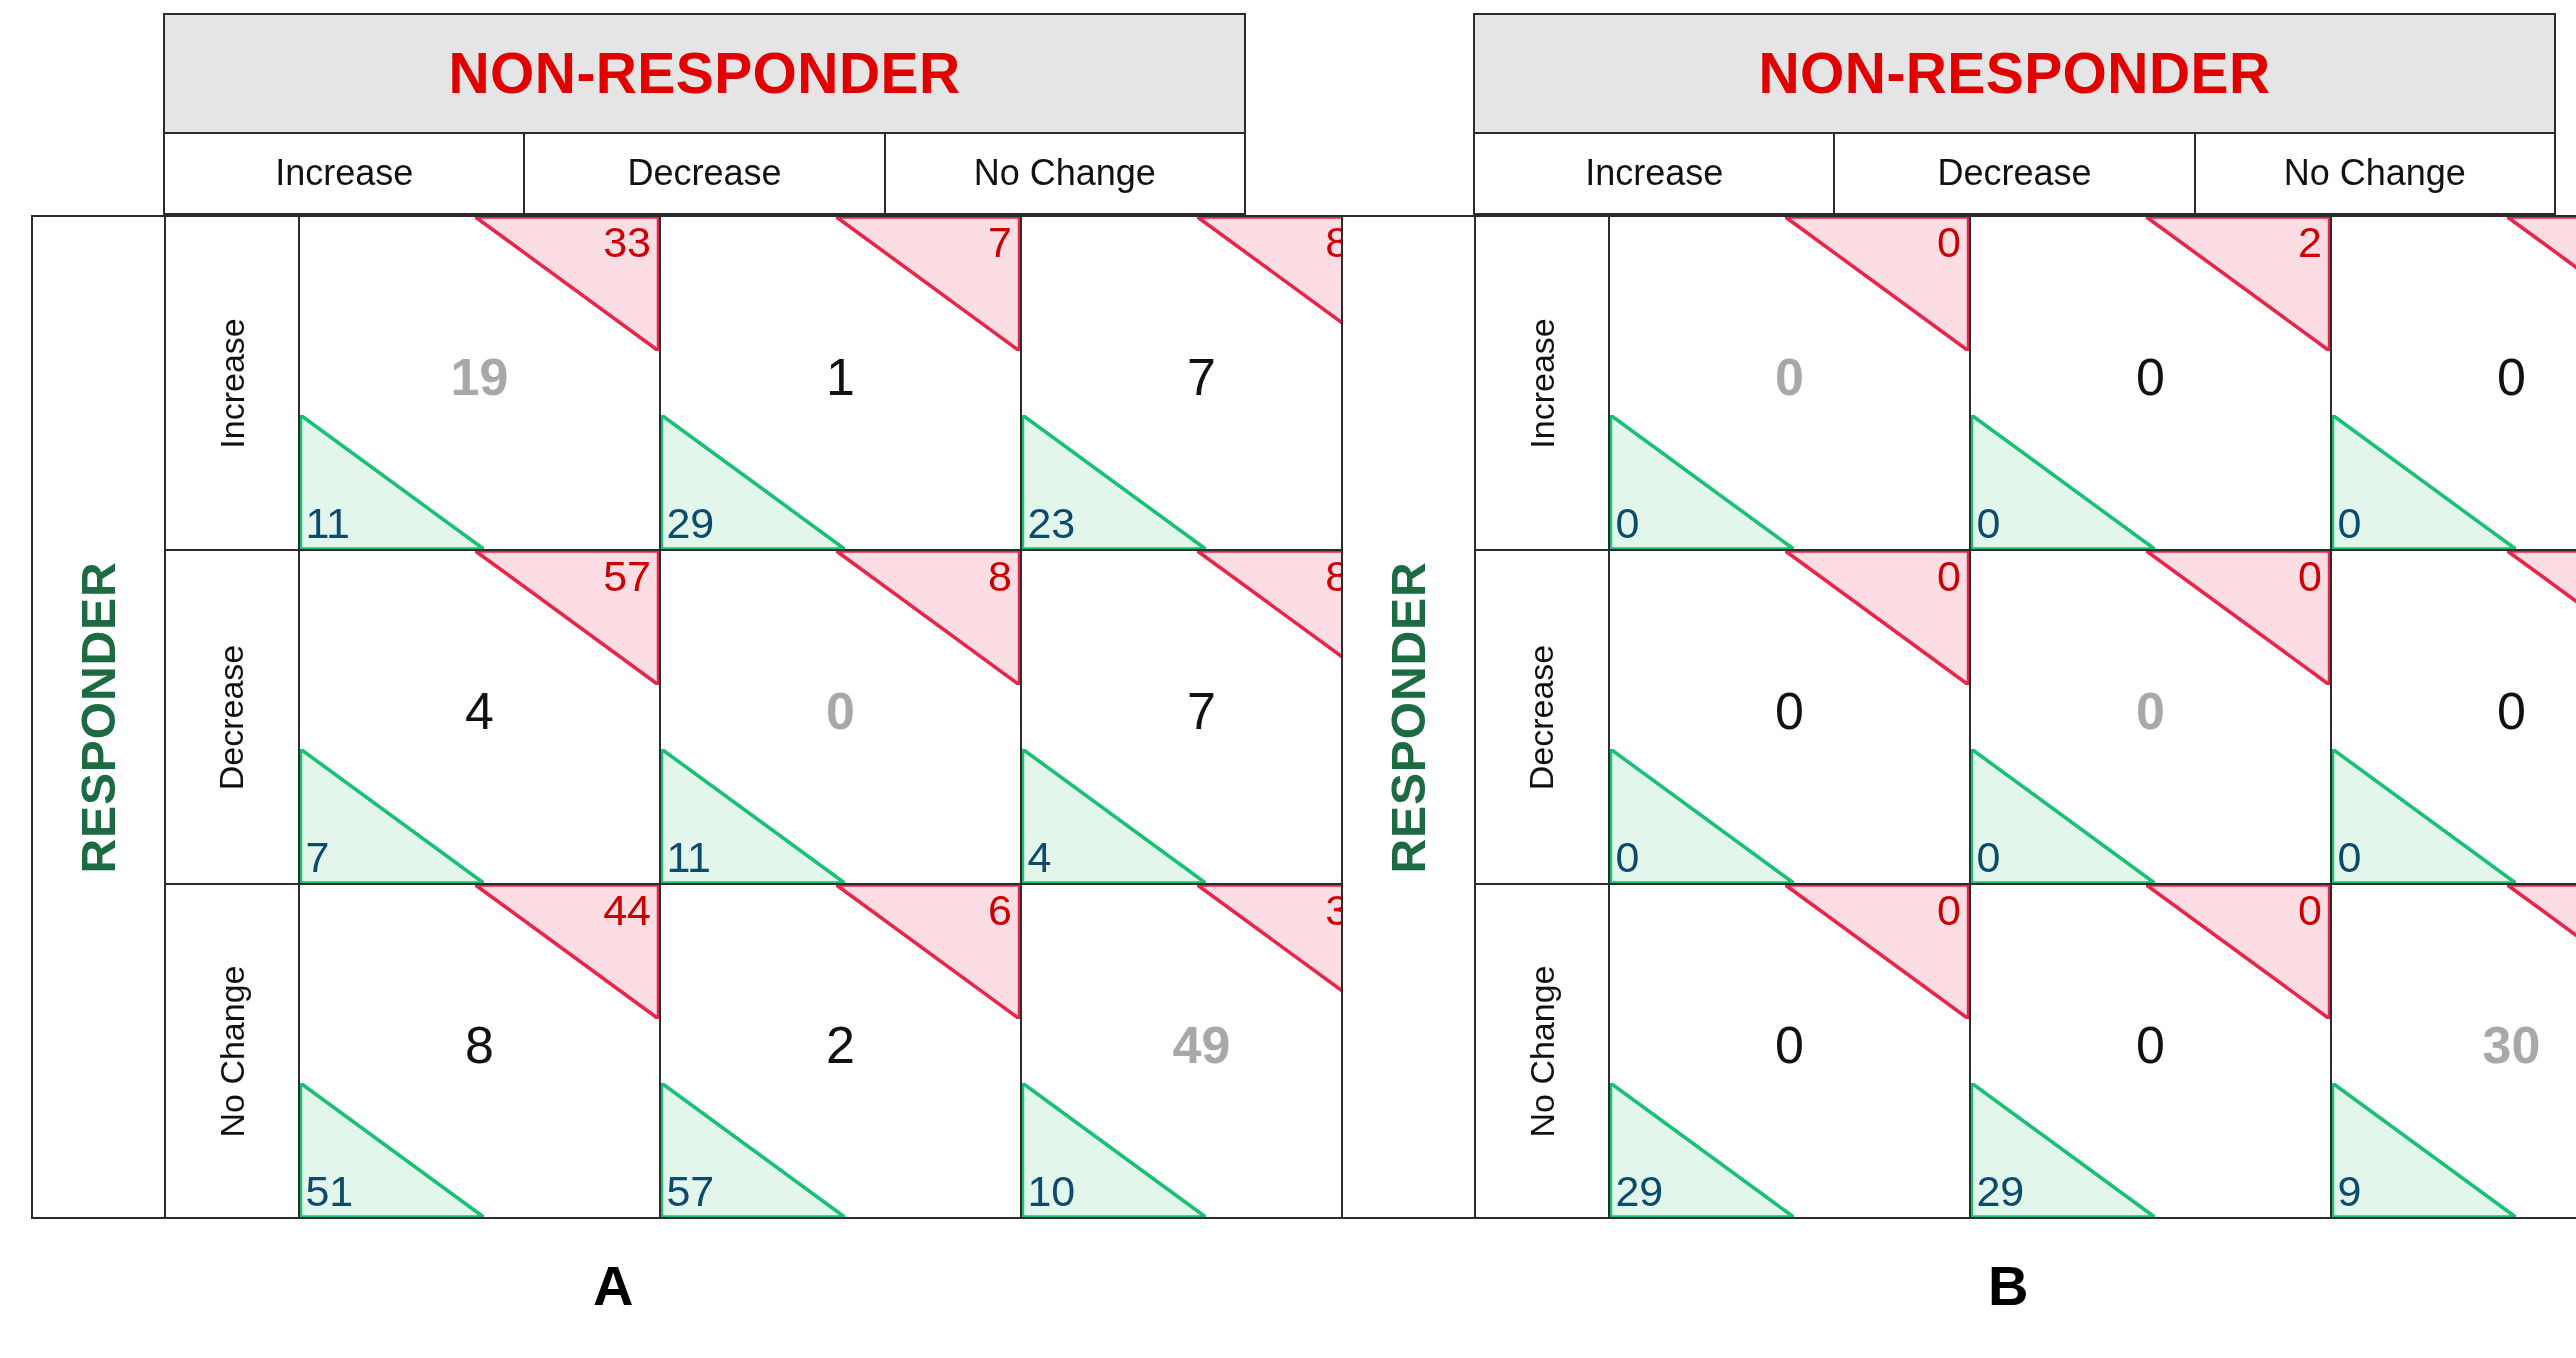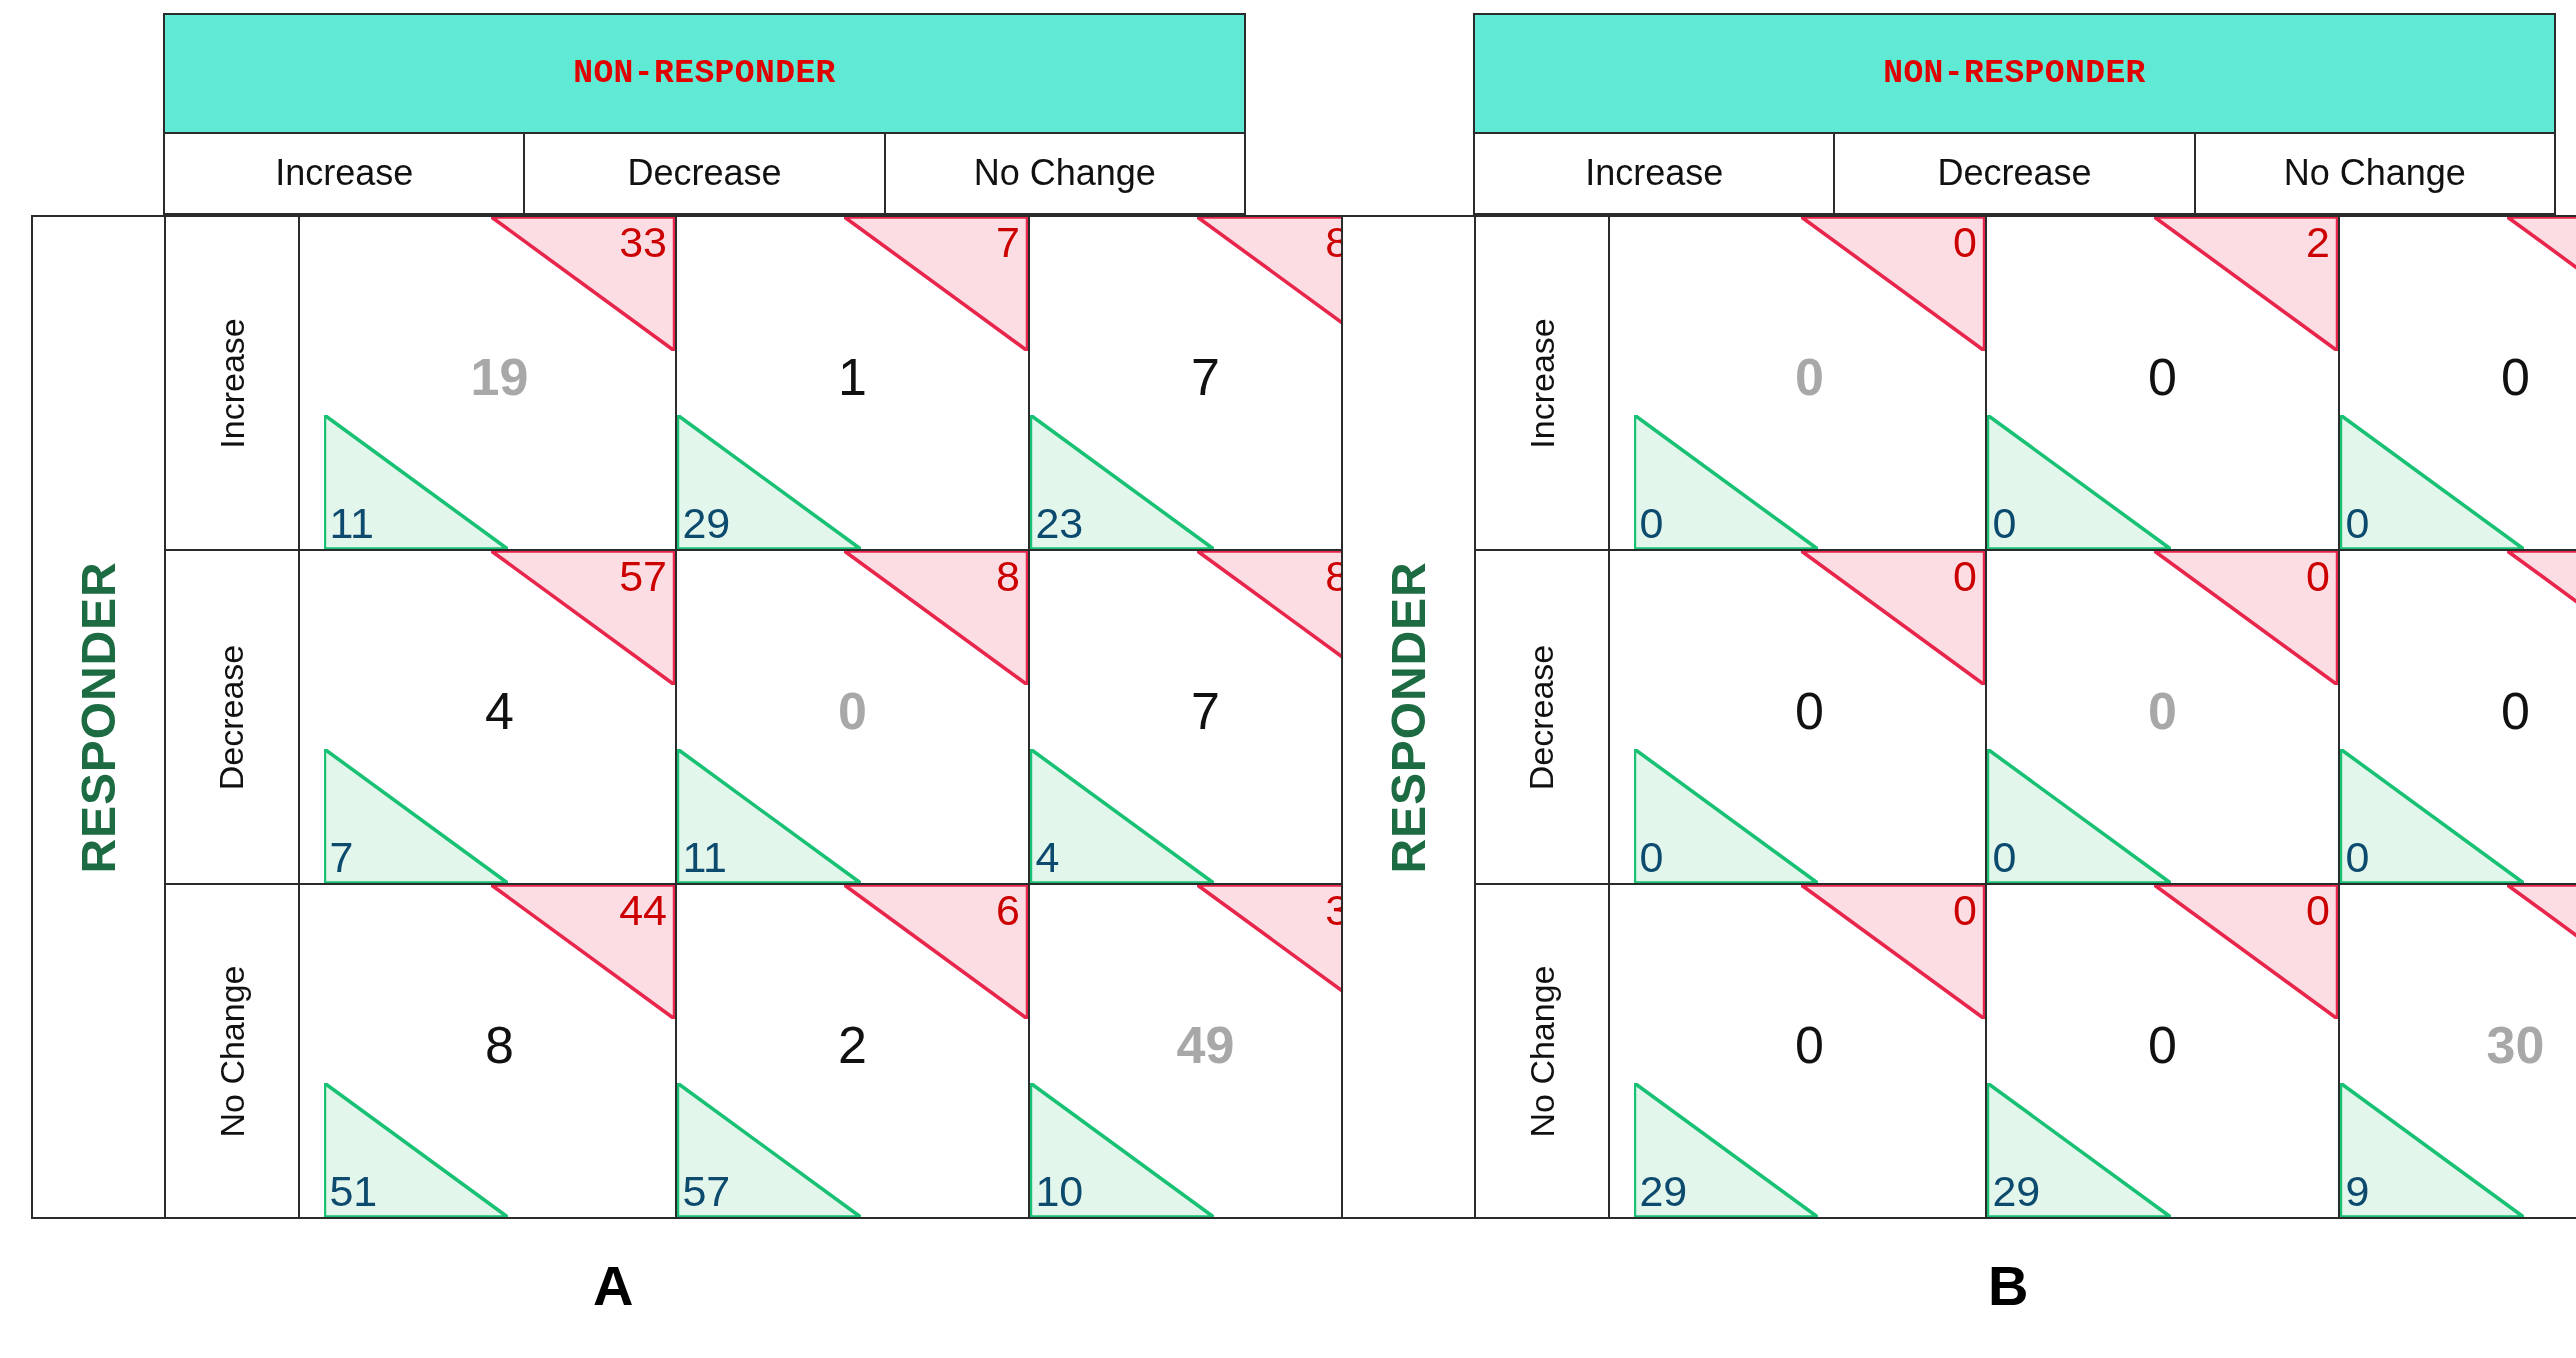--- a/index.html
+++ b/index.html
@@ -9,23 +9,22 @@
 
   .panel{position:absolute;top:0;}
   #panel-a{left:0;}
   #panel-b{left:1310px;}
 
   
   .hdr-wrap{position:absolute;top:12.5px;left:163px;width:1083px;}
   .hdr-title{
      height:121px;border:2.7px solid #2b2b2b;box-sizing:border-box;
      display:flex;align-items:center;justify-content:center;
-     color:#e00000;font-weight:bold;font-size:33px;letter-spacing:0.4px;
-     background:#5eead4;
-     font-family:Liberation Mono, monospace;
+     color:#e00000;font-weight:bold;font-size:57px;letter-spacing:0.4px;
+     background:#e5e5e5;
   }
   .hdr-sub{display:flex;border:2.7px solid #2b2b2b;border-top:none;box-sizing:border-box;height:81px;}
   .hdr-cell{
      flex:1 1 0;display:flex;align-items:center;justify-content:center;
      font-size:36px;color:#111;border-right:2.7px solid #2b2b2b;box-sizing:border-box;
   }
   .hdr-cell:last-child{border-right:none;}
 
   
   .body-wrap{position:absolute;top:215px;left:31px;display:flex;}
@@ -47,21 +46,21 @@
      flex:1 1 0;display:flex;align-items:center;justify-content:center;
      border-bottom:2.7px solid #2b2b2b;box-sizing:border-box;
   }
   .rowlab:last-child{border-bottom:none;}
   .rowlab span{transform:rotate(-90deg);white-space:nowrap;font-size:34px;color:#111;}
 
   .grid{
      width:1083px;border:2.7px solid #2b2b2b;border-left:none;box-sizing:border-box;
      display:flex;flex-direction:column;background:#fff;
   }
-  .grid-row{flex:1 1 0;display:flex;border-bottom:2.7px solid #2b2b2b;box-sizing:border-box;padding-left:24px;}
+  .grid-row{flex:1 1 0;display:flex;border-bottom:2.7px solid #2b2b2b;box-sizing:border-box;}
   .grid-row:last-child{border-bottom:none;justify-content:space-between;}
 
   .cell{
      flex:1 1 0;position:relative;border-right:2.7px solid #2b2b2b;box-sizing:border-box;
      overflow:hidden;
   }
   .cell:last-child{border-right:none;}
 
   .tri{position:absolute;display:block;}
   .tri-red{top:0;right:0;}

